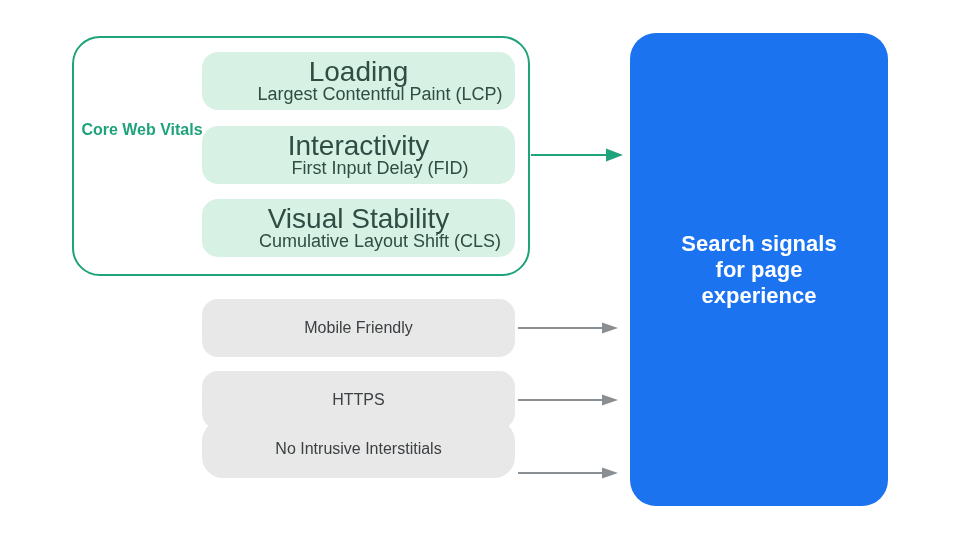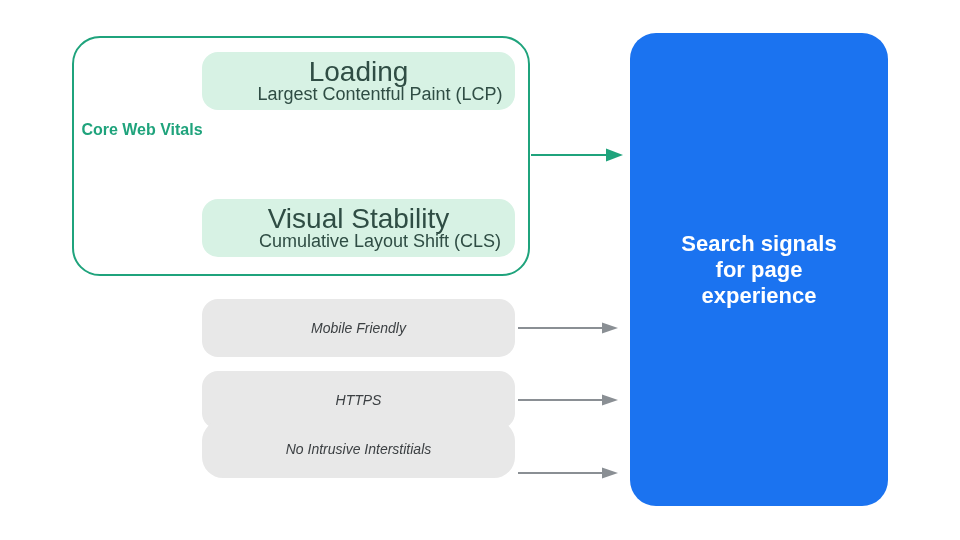--- a/index.html
+++ b/index.html
@@ -42,21 +42,21 @@
   .pill-sub{
     color:var(--green-text);font-size:18px;font-weight:400;line-height:18px;margin-top:1px;margin-left:43px;
   }
   .pill.p1{top:14px;}
   .pill.p2{top:88px;}
   .pill.p3{top:161px;}
 
   .pill.gray-pill{
     left:202px;background:var(--gray-pill);
   }
-  .gray-label{color:var(--gray-text);font-size:14px;font-weight:400;line-height:24px;font-style:italic;}
+  .gray-label{color:var(--gray-text);font-size:16px;font-weight:400;line-height:24px;}
   .pill.g1{top:299px;}
   .pill.g2{top:371px;}
   .pill.g3{top:420px;border-radius:21px;}
 
   
   .blue-box{
     position:absolute;left:630px;top:33px;width:258px;height:473px;
     background:var(--blue);border-radius:26px;
     display:flex;flex-direction:column;align-items:center;justify-content:center;
   }
@@ -75,20 +75,24 @@
 <div class="canvas">
 
   <div class="cwv-group">
     <div class="cwv-label">Core Web Vitals</div>
 
     <div class="pill green-pill p1">
       <div class="pill-title">Loading</div>
       <div class="pill-sub">Largest Contentful Paint (LCP)</div>
     </div>
 
+    <div class="pill green-pill p2">
+      <div class="pill-title">Interactivity</div>
+      <div class="pill-sub">First Input Delay (FID)</div>
+    </div>
 
     <div class="pill green-pill p3">
       <div class="pill-title">Visual Stability</div>
       <div class="pill-sub">Cumulative Layout Shift (CLS)</div>
     </div>
   </div>
 
   <div class="pill gray-pill g1">
     <div class="gray-label">Mobile Friendly</div>
   </div>

